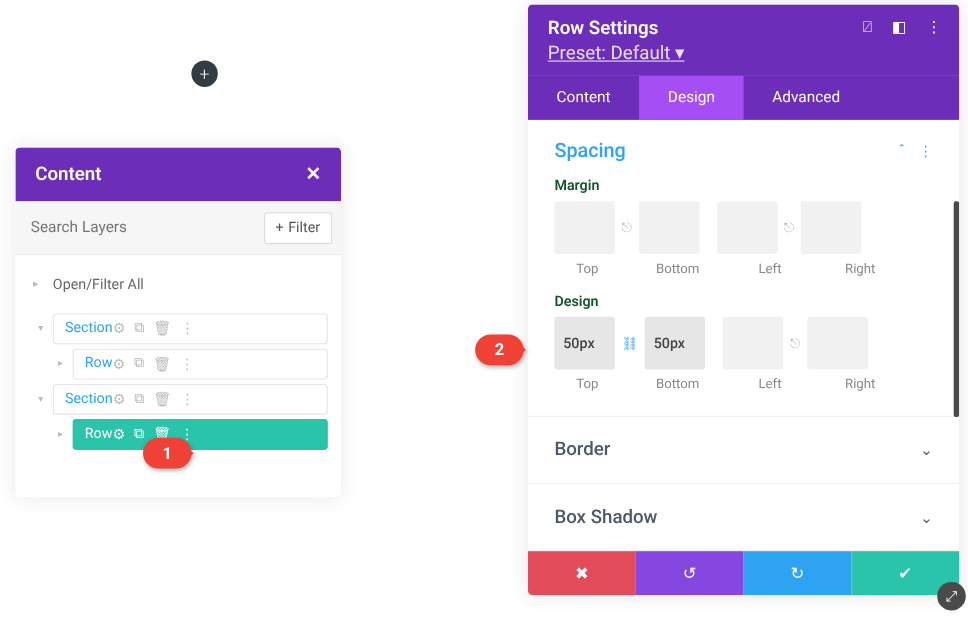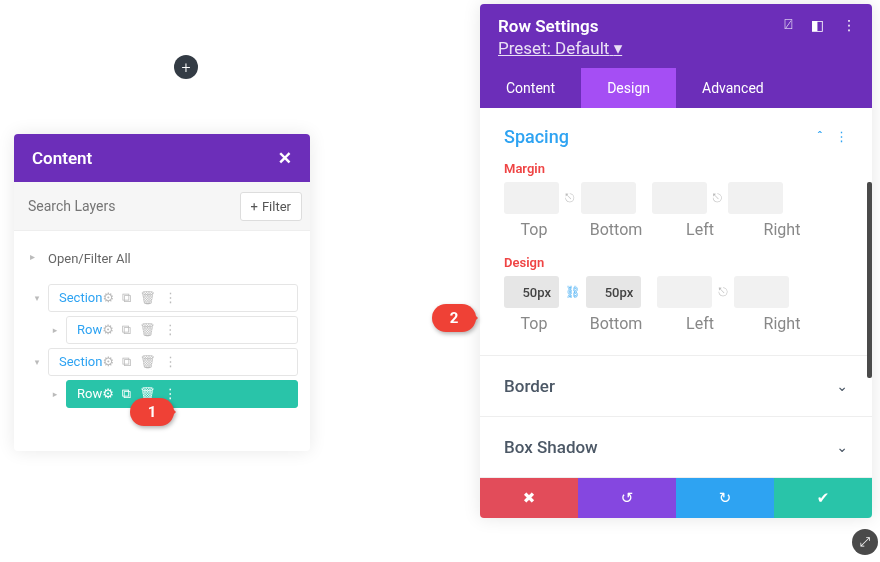--- a/index.html
+++ b/index.html
@@ -44,28 +44,28 @@
 
   .section { border-bottom: 1px solid #eee; }
   .section.open { padding: 18px 24px 22px 24px; }
   .section-title { display: flex; justify-content: space-between; align-items: center; gap: 35px; }
   .section.open .section-title { color: #2ea3f2; font-size: 18px; font-weight: 500; margin-bottom: 14px; }
   .section-title .right-icons { display: flex; gap: 12px; align-items: center; color: #2ea3f2; font-size: 13px; }
   .section.collapsed { padding: 20px 24px; cursor: pointer; }
   .section.collapsed .section-title { color: #4c5866; font-size: 17px; font-weight: 500; }
   .section.collapsed .chev { color: #4c5866; font-size: 14px; }
 
-  .field-label { font-size: 13px; font-weight: 600; color: #ef4444; margin: 8px 0 6px 0; }
+  .field-label { font-size: 13px; font-weight: 600; color: #14532d; margin: 8px 0 6px 0; }
   .quad { display: flex; align-items: center; gap: 8px; }
   .pair { display: flex; align-items: center; gap: 6px; }
-  .box-input { width: 55px; height: 32px; background: #f1f1f1; border: none; border-radius: 3px; text-align: right; padding: 0 8px; font-size: 13px; color: #555; outline: none; }
+  .box-input { width: 55px; height: 48px; background: #f1f1f1; border: none; border-radius: 3px; text-align: left; padding: 0 8px; font-size: 13px; color: #555; outline: none; }
   .box-input.filled { background: #e6e6e6; font-weight: 500; color: #444; }
   .link-icon { color: #bbb; font-size: 12px; }
   .link-icon.active { color: #2ea3f2; }
-  .sub-labels { display: flex; margin-top: 6px; font-size: 16px; color: #888; }
+  .sub-labels { display: flex; margin-top: 6px; font-size: 12px; color: #888; }
   .sub-labels span { text-align: center; }
   .sub-labels .s1 { width: 60px; }
   .sub-labels .gap { width: 22px; }
 
   .action-bar { display: flex; height: 40px; }
   .action-bar .abtn { flex: 1; display: flex; align-items: center; justify-content: center; color: #fff; font-size: 15px; cursor: pointer; }
   .abtn.cancel { background: #e24c5a; }
   .abtn.undo { background: #8547e0; }
   .abtn.redo { background: #2ea3f2; }
   .abtn.save { background: #29c4a9; }

